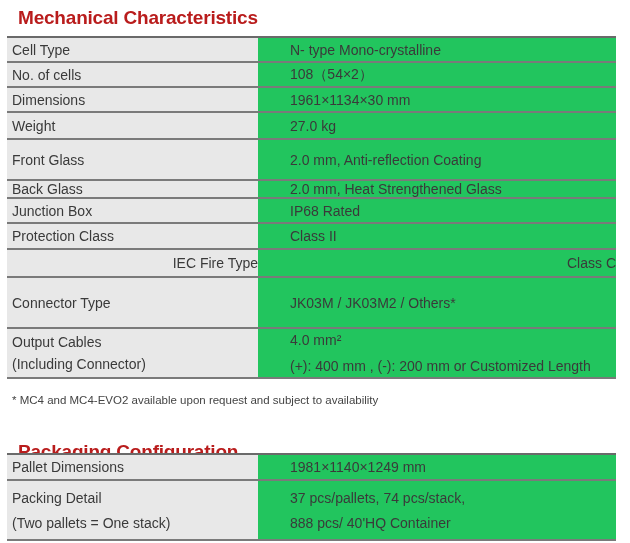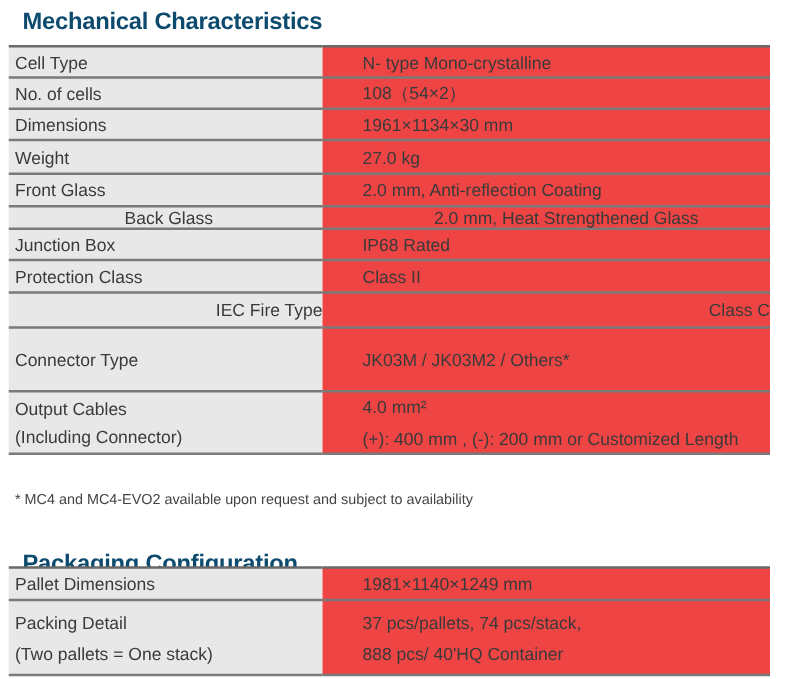--- a/index.html
+++ b/index.html
@@ -1,22 +1,22 @@
 <!DOCTYPE html>
 <html><head>
 <meta charset="utf-8">
 <style>
   html, body { margin: 0; padding: 0; background: #ffffff; }
   body { width: 630px; height: 543px; overflow: hidden; position: relative; font-family: "Liberation Sans", "DejaVu Sans", sans-serif; color: #333333; }
-  .section-title { position: absolute; left: 18px; font-size: 19px; font-weight: bold; color: #0c4a6e; letter-spacing: -0.2px; text-align: right; }
+  .section-title { position: absolute; left: 18px; font-size: 19px; font-weight: bold; color: #b91c1c; letter-spacing: -0.2px; text-align: right; }
   .spec-table { position: absolute; left: 7px; width: 609px; border-collapse: collapse; }
   .spec-table td { font-size: 14px; color: #3a3a3a; padding: 0; vertical-align: middle; border-bottom: 2px solid #7a7a7a; }
   .spec-table tr:first-child td { border-top: 2px solid #6a6a6a; margin-top: 32px; }
   .spec-table td.label { background: #e8e8e8; width: 246px; padding-left: 5px; }
-  .spec-table td.value { background: #ef4444; padding-left: 32px; }
+  .spec-table td.value { background: #22c55e; padding-left: 32px; }
   .multi { line-height: 22px; }
   .footnote { position: absolute; left: 12px; top: 394px; font-size: 11.5px; color: #444444; }
 </style>
 </head>
 <body>
 
 <div class="section-title" style="top:7px;">Mechanical Characteristics</div>
 
 <table class="spec-table" style="top:36px;">
   <tbody>
@@ -29,25 +29,25 @@
     <td class="value">108（54×2）</td>
   </tr>
   <tr style="height:25px;">
     <td class="label">Dimensions</td>
     <td class="value">1961×1134×30 mm</td>
   </tr>
   <tr style="height:27px;">
     <td class="label">Weight</td>
     <td class="value">27.0 kg</td>
   </tr>
-  <tr style="height:26px;">
+  <tr style="height:41px;">
     <td class="label">Front Glass</td>
     <td class="value">2.0 mm, Anti-reflection Coating</td>
   </tr>
-  <tr style="height:16px;text-align:center;">
+  <tr style="height:16px;">
     <td class="label">Back Glass</td>
     <td class="value">2.0 mm, Heat Strengthened Glass</td>
   </tr>
   <tr style="height:25px;">
     <td class="label">Junction Box</td>
     <td class="value">IP68 Rated</td>
   </tr>
   <tr style="height:26px;">
     <td class="label">Protection Class</td>
     <td class="value">Class II</td>

